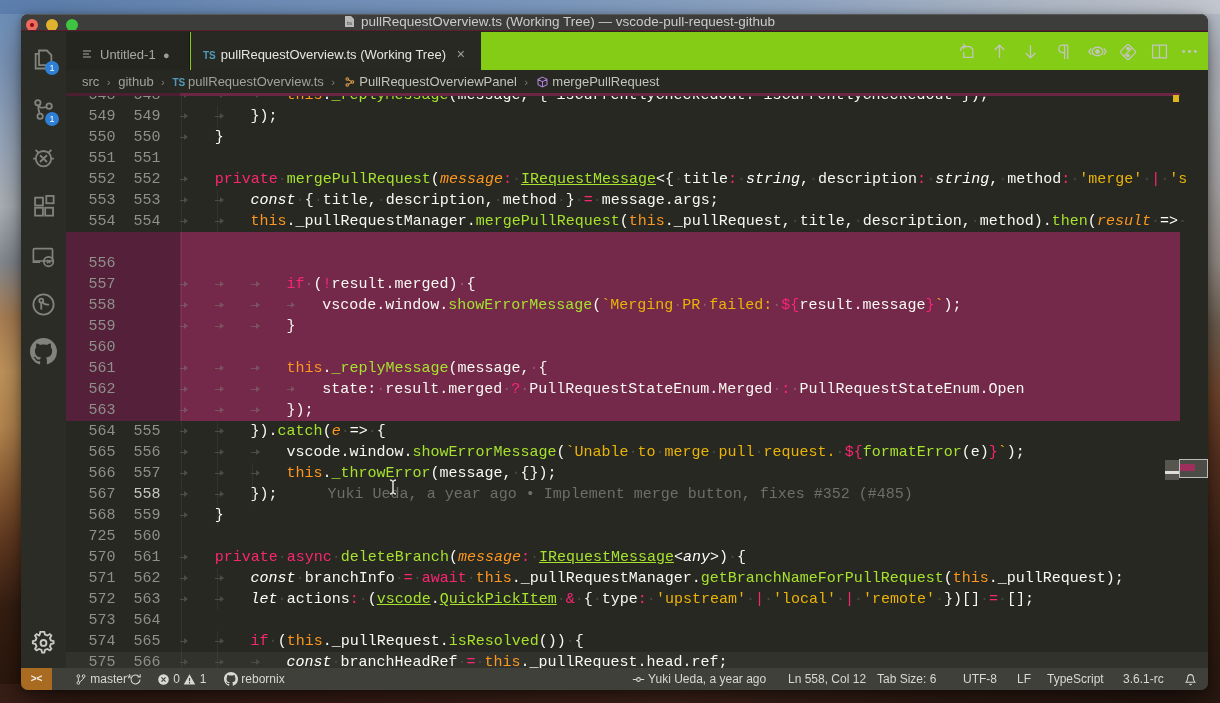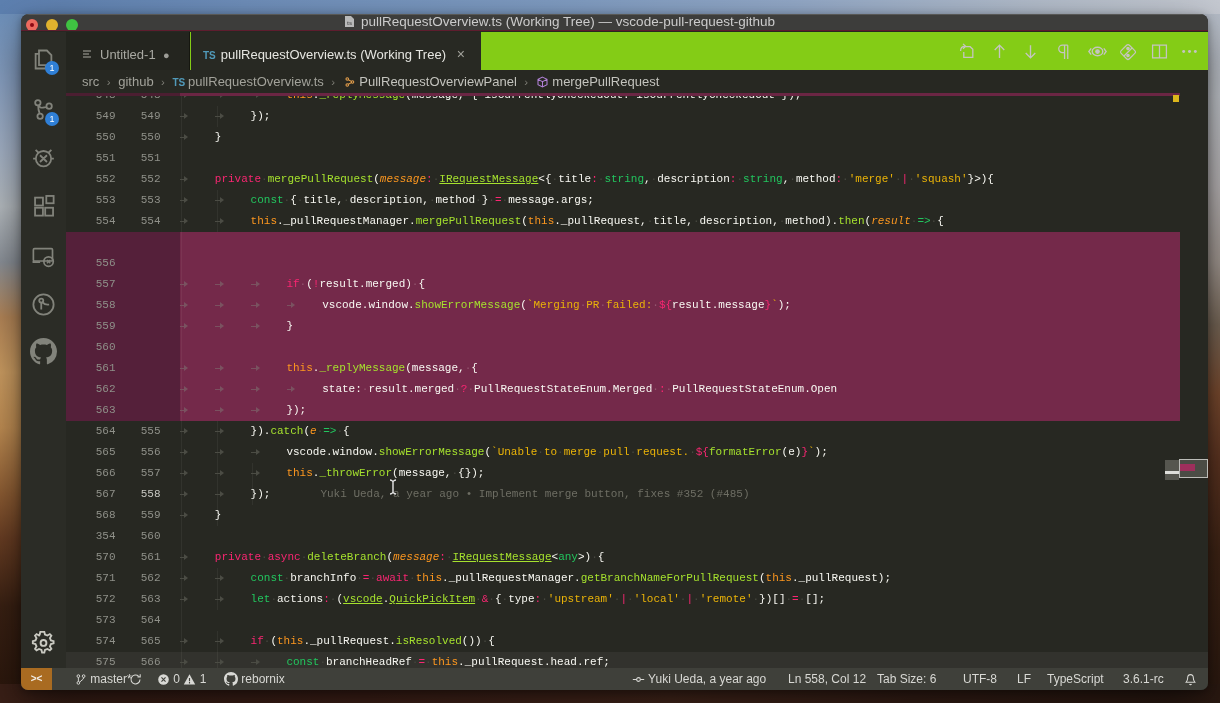--- a/index.html
+++ b/index.html
@@ -30,21 +30,21 @@
 .eact svg{position:absolute;top:11px}
 
 .abar{position:absolute;left:0;top:18px;width:45px;height:636px;background:#2b2c26}
 .aicon{position:absolute;left:9px;width:27px;height:27px}
 .badge{position:absolute;width:14px;height:14px;border-radius:50%;background:#2f7fd6;color:#fff;font-size:9px;line-height:14px;text-align:center}
 
 .bcrumb{position:absolute;left:45px;top:56px;width:1142px;height:23px;background:#272822;color:#a2a29a;font-size:13px;line-height:23px;white-space:pre}
 .bcrumb .sep{color:#7e7e76;font-size:11.5px;padding:0 7.5px}
 .bcrumb .ts{color:#519aba;font-weight:700;font-size:10px}
 
-.ed{position:absolute;left:45px;top:79px;width:1142px;height:575px;background:#272822;overflow:hidden;font-family:"Liberation Mono",monospace;font-size:11px}
+.ed{position:absolute;left:45px;top:79px;width:1142px;height:575px;background:#272822;overflow:hidden;font-family:"Liberation Mono",monospace;font-size:15px}
 .hlblock{position:absolute;left:114px;top:139px;width:1000px;height:189px;background:#74294a}
 .hlgut{position:absolute;left:0;top:139px;width:114px;height:189px;background:#55203a}
 .sliver{position:absolute;left:114px;top:0;width:1000px;height:3px;background:#6b2644}
 .slivgut{position:absolute;left:0;top:0;width:114px;height:3px;background:#4b1e31}
 .btmband{position:absolute;left:0;top:559px;width:1142px;height:16px;background:rgba(255,255,255,.05)}
 .guide{position:absolute;width:1px;background:rgba(248,248,242,.055)}
 .ln{position:absolute;left:0;height:21px;line-height:21px;white-space:pre;color:#f8f8f2}
 .n1,.n2{display:inline-block;text-align:right;color:#8f9089}
 .n1{width:49.5px}
 .n2{width:45px}
@@ -53,21 +53,21 @@
 .t{display:inline-block;width:35.8px;height:21px;vertical-align:top;position:relative;color:#4b4c44}
 .t::before{content:"";position:absolute;left:0.5px;top:9.7px;width:6px;height:1.6px;background:currentColor}
 .t::after{content:"";position:absolute;left:5px;top:7px;border-left:4.5px solid currentColor;border-top:3.5px solid transparent;border-bottom:3.5px solid transparent}
 .hl .t{color:#7a5260}
 .hl .d{color:#93566f}
 .d{color:#474840}
 .pk{color:#f92672}
 .gr{color:#a6e22e}
 .or{color:#fd971f}
 .oi{color:#fd971f;font-style:italic}
-.ci{color:#22c55e;}
+.ci{color:#ffffff;font-style:italic}
 .yl{color:#eab308}
 .un{color:#a6e22e;text-decoration:underline}
 .g{color:#6e6e64}
 
 .ovyellow{position:absolute;left:1107px;top:2px;width:6px;height:7px;background:#dcb61c}
 .scr1{position:absolute;left:1099px;top:367px;width:14px;height:20px;background:#56564f}
 .scr1w{position:absolute;left:1099px;top:378px;width:14px;height:3px;background:#dededa}
 .scr2{position:absolute;left:1113px;top:366px;width:29px;height:19px;background:#4b4c45;border:1px solid #bcbcb8}
 .scr2m{position:absolute;left:1114px;top:371px;width:15px;height:7px;background:#9e2f5c}
 
@@ -217,21 +217,21 @@
 <div class="ln hl" style="top:223px"><span class="n1">559</span><span class="n2"></span><span class="gsp"></span><span class="t"></span><span class="t"></span><span class="t"></span>}</div>
 <div class="ln hl" style="top:244px"><span class="n1">560</span><span class="n2"></span><span class="gsp"></span></div>
 <div class="ln hl" style="top:265px"><span class="n1">561</span><span class="n2"></span><span class="gsp"></span><span class="t"></span><span class="t"></span><span class="t"></span><span class="or">this</span>.<span class="gr">_replyMessage</span>(message,<span class="d">·</span>{</div>
 <div class="ln hl" style="top:286px"><span class="n1">562</span><span class="n2"></span><span class="gsp"></span><span class="t"></span><span class="t"></span><span class="t"></span><span class="t"></span>state:<span class="d">·</span>result.merged<span class="d">·</span><span class="pk">?</span><span class="d">·</span>PullRequestStateEnum.Merged<span class="d">·</span><span class="pk">:</span><span class="d">·</span>PullRequestStateEnum.Open</div>
 <div class="ln hl" style="top:307px"><span class="n1">563</span><span class="n2"></span><span class="gsp"></span><span class="t"></span><span class="t"></span><span class="t"></span>});</div>
 <div class="ln" style="top:328px"><span class="n1">564</span><span class="n2">555</span><span class="gsp"></span><span class="t"></span><span class="t"></span>}).<span class="gr">catch</span>(<span class="oi">e</span><span class="d">·</span><span class="ci">=&gt;</span><span class="d">·</span>{</div>
 <div class="ln" style="top:349px"><span class="n1">565</span><span class="n2">556</span><span class="gsp"></span><span class="t"></span><span class="t"></span><span class="t"></span>vscode.window.<span class="gr">showErrorMessage</span>(<span class="yl">`Unable</span><span class="d">·</span><span class="yl">to</span><span class="d">·</span><span class="yl">merge</span><span class="d">·</span><span class="yl">pull</span><span class="d">·</span><span class="yl">request.</span><span class="d">·</span><span class="pk">${</span><span class="gr">formatError</span>(e)<span class="pk">}</span><span class="yl">`</span>);</div>
 <div class="ln" style="top:370px"><span class="n1">566</span><span class="n2">557</span><span class="gsp"></span><span class="t"></span><span class="t"></span><span class="t"></span><span class="or">this</span>.<span class="gr">_throwError</span>(message,<span class="d">·</span>{});</div>
 <div class="ln" style="top:391px"><span class="n1">567</span><span class="n2 act">558</span><span class="gsp"></span><span class="t"></span><span class="t"></span>});<span style="display:inline-block;width:50px"></span><span class="g">Yuki Ueda, a year ago • Implement merge button, fixes #352 (#485)</span></div>
 <div class="ln" style="top:412px"><span class="n1">568</span><span class="n2">559</span><span class="gsp"></span><span class="t"></span>}</div>
-<div class="ln" style="top:433px"><span class="n1">354</span><span class="n2">560</span><span class="gsp"></span></div>
+<div class="ln" style="top:433px"><span class="n1">725</span><span class="n2">560</span><span class="gsp"></span></div>
 <div class="ln" style="top:454px"><span class="n1">570</span><span class="n2">561</span><span class="gsp"></span><span class="t"></span><span class="pk">private</span><span class="d">·</span><span class="pk">async</span><span class="d">·</span><span class="gr">deleteBranch</span>(<span class="oi">message</span><span class="pk">:</span><span class="d">·</span><span class="un">IRequestMessage</span>&lt;<span class="ci">any</span>&gt;)<span class="d">·</span>{</div>
 <div class="ln" style="top:475px"><span class="n1">571</span><span class="n2">562</span><span class="gsp"></span><span class="t"></span><span class="t"></span><span class="ci">const</span><span class="d">·</span>branchInfo<span class="d">·</span><span class="pk">=</span><span class="d">·</span><span class="pk">await</span><span class="d">·</span><span class="or">this</span>._pullRequestManager.<span class="gr">getBranchNameForPullRequest</span>(<span class="or">this</span>._pullRequest);</div>
 <div class="ln" style="top:496px"><span class="n1">572</span><span class="n2">563</span><span class="gsp"></span><span class="t"></span><span class="t"></span><span class="ci">let</span><span class="d">·</span>actions<span class="pk">:</span><span class="d">·</span>(<span class="un">vscode</span>.<span class="un">QuickPickItem</span><span class="d">·</span><span class="pk">&amp;</span><span class="d">·</span>{<span class="d">·</span>type<span class="pk">:</span><span class="d">·</span><span class="yl">'upstream'</span><span class="d">·</span><span class="pk">|</span><span class="d">·</span><span class="yl">'local'</span><span class="d">·</span><span class="pk">|</span><span class="d">·</span><span class="yl">'remote'</span><span class="d">·</span>})[]<span class="d">·</span><span class="pk">=</span><span class="d">·</span>[];</div>
 <div class="ln" style="top:517px"><span class="n1">573</span><span class="n2">564</span><span class="gsp"></span></div>
 <div class="ln" style="top:538px"><span class="n1">574</span><span class="n2">565</span><span class="gsp"></span><span class="t"></span><span class="t"></span><span class="pk">if</span><span class="d">·</span>(<span class="or">this</span>._pullRequest.<span class="gr">isResolved</span>())<span class="d">·</span>{</div>
 <div class="ln" style="top:559px"><span class="n1">575</span><span class="n2">566</span><span class="gsp"></span><span class="t"></span><span class="t"></span><span class="t"></span><span class="ci">const</span><span class="d">·</span>branchHeadRef<span class="d">·</span><span class="pk">=</span><span class="d">·</span><span class="or">this</span>._pullRequest.head.ref;</div>
 </div>
     <div class="slivgut"></div>
       <div class="sliver"></div>
     <div class="ovyellow"></div>

